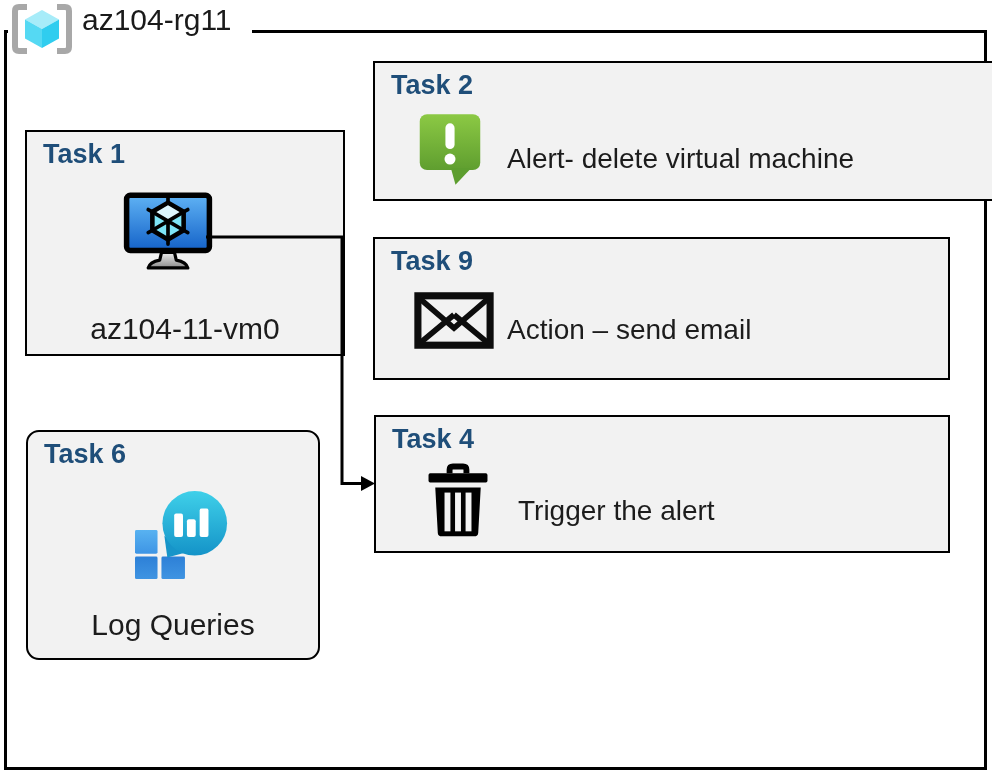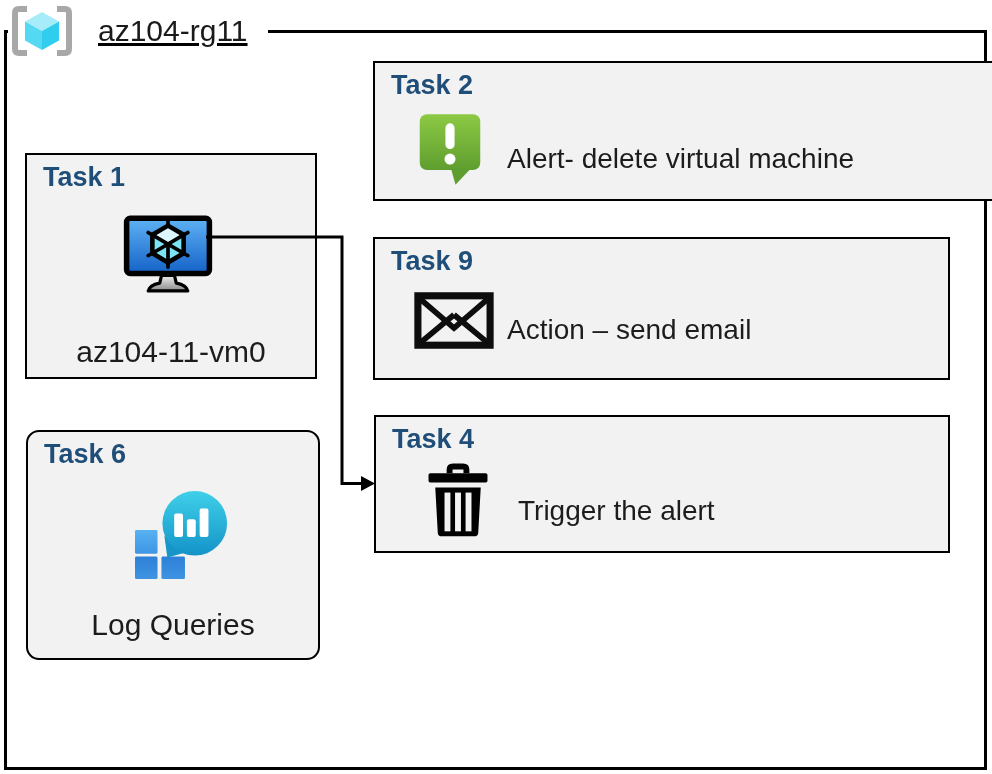--- a/index.html
+++ b/index.html
@@ -1,28 +1,28 @@
 <!DOCTYPE html>
 <html><head>
 <meta charset="utf-8">
 <style>
   html,body{margin:0;padding:0;background:#fff;}
   body{font-family:"Liberation Sans", sans-serif;}
   .canvas{position:relative;width:992px;height:774px;background:#fff;overflow:hidden;}
   .frame{position:absolute;left:4px;top:30px;width:983px;height:740px;
          border:3px solid #000;box-sizing:border-box;background:#fff;}
   .rg-header{position:absolute;left:8px;top:3px;height:56px;z-index:6;
-             display:flex;align-items:center;gap:22px;background:#fff;padding:0 20px 0 0;text-decoration:underline;}
+             display:flex;align-items:flex-start;gap:6px;background:#fff;padding:0 20px 0 0;}
   .rg-title{font-size:30px;color:#1a1a1a;white-space:nowrap;}
   .task-box{position:absolute;background:#f2f2f2;border:2.5px solid #000;box-sizing:border-box;z-index:2;}
   .task-title{position:absolute;left:16px;top:7px;font-weight:700;font-size:27px;color:#1f4e79;}
   .icon-row{position:absolute;display:flex;align-items:center;}
   .row-label{font-size:28px;color:#1c1c1c;white-space:nowrap;margin-top:20px;}
   .center-label{position:absolute;left:0;width:100%;text-align:center;font-size:30px;color:#1c1c1c;}
-  .box1{left:25px;top:153px;width:292px;height:226px;}
+  .box1{left:25px;top:130px;width:320px;height:226px;}
   .box2{left:373px;top:61px;width:655px;height:140px;}
   .box3{left:373px;top:237px;width:577px;height:143px;}
   .box4{left:374px;top:415px;width:576px;height:138px;}
   .box5{left:374px;top:597px;width:576px;height:139px;}
   .box6{left:26px;top:430px;width:294px;height:230px;border-radius:13px;}
   .abs{position:absolute;}
   .arrow-layer{position:absolute;left:0;top:0;width:992px;height:774px;z-index:4;pointer-events:none;}
   svg{display:block;}
 </style>
 </head>

